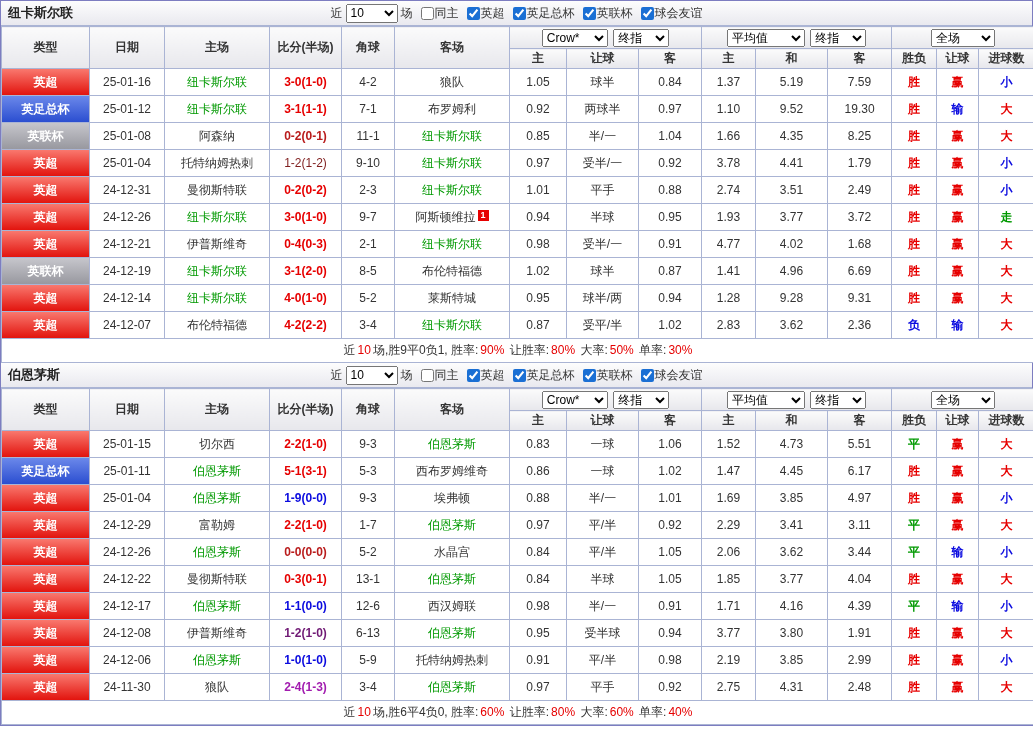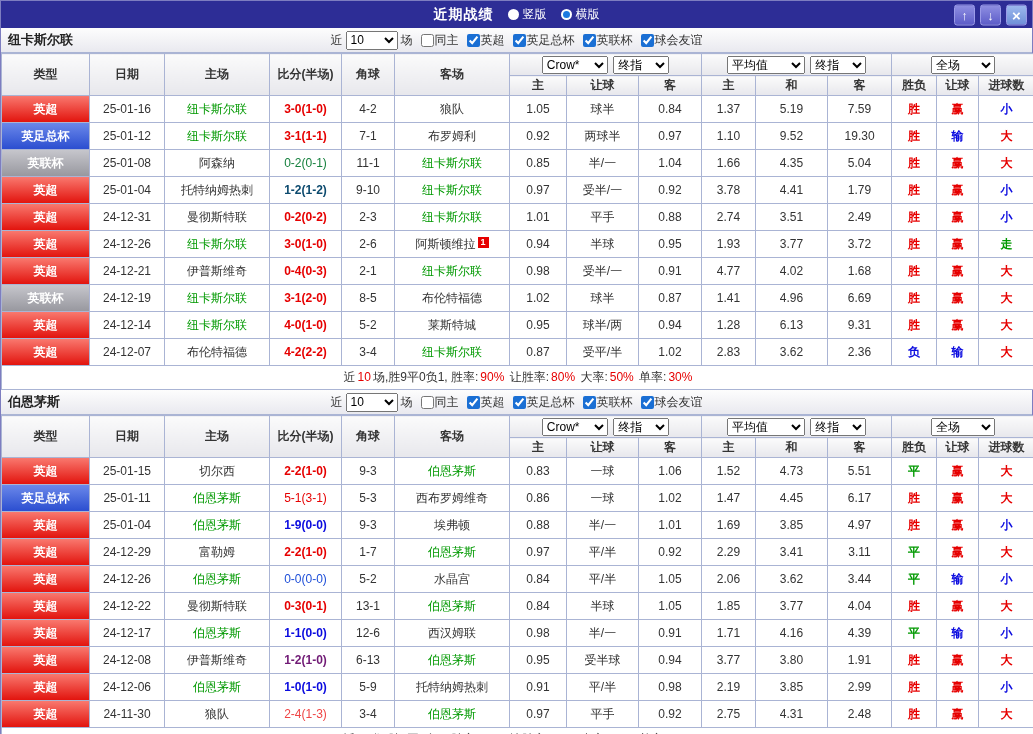--- a/index.html
+++ b/index.html
@@ -42,38 +42,20 @@
   .badge-gray{background:linear-gradient(#c6c6cc,#98989f)}
   .mark{display:inline-block;background:#e60000;color:#fff;font-size:9px;line-height:11px;width:11px;height:11px;margin-left:2px;vertical-align:3px;font-weight:bold}
   tfoot td{height:24px;background:#fff}
   .summary span{margin:0 1px}
 </style>
 </head>
 <body>
 
 <div class="page">
 
-  <div class="titlebar">
-    <div class="titlebar-center">
-      <span class="title">近期战绩</span>
-      <label class="radio-label">
-        <span class="radio"></span>
-        <span>竖版</span>
-      </label>
-      <label class="radio-label">
-        <span class="radio on"></span>
-        <span>横版</span>
-      </label>
-    </div>
-    <div class="titlebar-buttons">
-      <button class="tb-btn">↑</button>
-      <button class="tb-btn">↓</button>
-      <button class="tb-btn close">×</button>
-    </div>
-  </div>
 
   <div id="sections">
   <section class="team-section">
     <div class="filter-row">
       <span class="team-name">纽卡斯尔联</span>
       <div class="filters">
         <span>近</span>
         <select class="count-select"><option>10</option></select>
         <span>场</span>
         <label class="cb">
@@ -187,40 +169,40 @@
               <td style="color: rgb(230, 0, 0); font-weight: bold;">胜</td>
               <td style="color: rgb(11, 11, 223); font-weight: bold;">输</td>
               <td style="color: rgb(230, 0, 0); font-weight: bold;">大</td>
             </tr>
             <tr>
               <td>
                 <div class="badge badge-gray">英联杯</div>
               </td>
               <td>25-01-08</td>
               <td>阿森纳</td>
-              <td style="color: #15803d; font-weight: normal;">0-2(0-1)</td>
+              <td style="color: #b91c1c; font-weight: bold;">0-2(0-1)</td>
               <td>11-1</td>
               <td style="color: rgb(0, 153, 0);">纽卡斯尔联</td>
               <td>0.85</td>
               <td>半/一</td>
               <td>1.04</td>
               <td>1.66</td>
               <td>4.35</td>
-              <td>5.04</td>
+              <td>8.25</td>
               <td style="color: rgb(230, 0, 0); font-weight: bold;">胜</td>
               <td style="color: rgb(230, 0, 0); font-weight: bold;">赢</td>
               <td style="color: rgb(230, 0, 0); font-weight: bold;">大</td>
             </tr>
             <tr>
               <td>
                 <div class="badge badge-red">英超</div>
               </td>
               <td>25-01-04</td>
               <td>托特纳姆热刺</td>
-              <td style="color: #0c4a6e; font-weight: bold;">1-2(1-2)</td>
+              <td style="color: #7f1d1d; font-weight: normal;">1-2(1-2)</td>
               <td>9-10</td>
               <td style="color: rgb(0, 153, 0);">纽卡斯尔联</td>
               <td>0.97</td>
               <td>受半/一</td>
               <td>0.92</td>
               <td>3.78</td>
               <td>4.41</td>
               <td>1.79</td>
               <td style="color: rgb(230, 0, 0); font-weight: bold;">胜</td>
               <td style="color: rgb(230, 0, 0); font-weight: bold;">赢</td>
@@ -245,21 +227,21 @@
               <td style="color: rgb(230, 0, 0); font-weight: bold;">赢</td>
               <td style="color: rgb(11, 11, 223); font-weight: bold;">小</td>
             </tr>
             <tr>
               <td>
                 <div class="badge badge-red">英超</div>
               </td>
               <td>24-12-26</td>
               <td style="color: rgb(0, 153, 0);">纽卡斯尔联</td>
               <td style="color: rgb(230, 0, 0); font-weight: bold;">3-0(1-0)</td>
-              <td>2-6</td>
+              <td>9-7</td>
               <td>阿斯顿维拉<span class="mark">1</span></td>
               <td>0.94</td>
               <td>半球</td>
               <td>0.95</td>
               <td>1.93</td>
               <td>3.77</td>
               <td>3.72</td>
               <td style="color: rgb(230, 0, 0); font-weight: bold;">胜</td>
               <td style="color: rgb(230, 0, 0); font-weight: bold;">赢</td>
               <td style="color: rgb(0, 153, 0); font-weight: bold;">走</td>
@@ -308,21 +290,21 @@
               </td>
               <td>24-12-14</td>
               <td style="color: rgb(0, 153, 0);">纽卡斯尔联</td>
               <td style="color: rgb(230, 0, 0); font-weight: bold;">4-0(1-0)</td>
               <td>5-2</td>
               <td>莱斯特城</td>
               <td>0.95</td>
               <td>球半/两</td>
               <td>0.94</td>
               <td>1.28</td>
-              <td>6.13</td>
+              <td>9.28</td>
               <td>9.31</td>
               <td style="color: rgb(230, 0, 0); font-weight: bold;">胜</td>
               <td style="color: rgb(230, 0, 0); font-weight: bold;">赢</td>
               <td style="color: rgb(230, 0, 0); font-weight: bold;">大</td>
             </tr>
             <tr>
               <td>
                 <div class="badge badge-red">英超</div>
               </td>
               <td>24-12-07</td>
@@ -450,21 +432,21 @@
               <td style="color: rgb(0, 153, 0); font-weight: bold;">平</td>
               <td style="color: rgb(230, 0, 0); font-weight: bold;">赢</td>
               <td style="color: rgb(230, 0, 0); font-weight: bold;">大</td>
             </tr>
             <tr>
               <td>
                 <div class="badge badge-blue">英足总杯</div>
               </td>
               <td>25-01-11</td>
               <td style="color: rgb(0, 153, 0);">伯恩茅斯</td>
-              <td style="color: rgb(230, 0, 0); font-weight: normal;">5-1(3-1)</td>
+              <td style="color: rgb(230, 0, 0); font-weight: bold;">5-1(3-1)</td>
               <td>5-3</td>
               <td>西布罗姆维奇</td>
               <td>0.86</td>
               <td>一球</td>
               <td>1.02</td>
               <td>1.47</td>
               <td>4.45</td>
               <td>6.17</td>
               <td style="color: rgb(230, 0, 0); font-weight: bold;">胜</td>
               <td style="color: rgb(230, 0, 0); font-weight: bold;">赢</td>
@@ -507,21 +489,21 @@
               <td style="color: rgb(0, 153, 0); font-weight: bold;">平</td>
               <td style="color: rgb(230, 0, 0); font-weight: bold;">赢</td>
               <td style="color: rgb(230, 0, 0); font-weight: bold;">大</td>
             </tr>
             <tr>
               <td>
                 <div class="badge badge-red">英超</div>
               </td>
               <td>24-12-26</td>
               <td style="color: rgb(0, 153, 0);">伯恩茅斯</td>
-              <td style="color: #1d4ed8; font-weight: normal;">0-0(0-0)</td>
+              <td style="color: #b91c1c; font-weight: bold;">0-0(0-0)</td>
               <td>5-2</td>
               <td>水晶宫</td>
               <td>0.84</td>
               <td>平/半</td>
               <td>1.05</td>
               <td>2.06</td>
               <td>3.62</td>
               <td>3.44</td>
               <td style="color: rgb(0, 153, 0); font-weight: bold;">平</td>
               <td style="color: rgb(11, 11, 223); font-weight: bold;">输</td>
@@ -602,21 +584,21 @@
               <td style="color: rgb(230, 0, 0); font-weight: bold;">胜</td>
               <td style="color: rgb(230, 0, 0); font-weight: bold;">赢</td>
               <td style="color: rgb(11, 11, 223); font-weight: bold;">小</td>
             </tr>
             <tr>
               <td>
                 <div class="badge badge-red">英超</div>
               </td>
               <td>24-11-30</td>
               <td>狼队</td>
-              <td style="color: #ef4444; font-weight: normal;">2-4(1-3)</td>
+              <td style="color: #a21caf; font-weight: bold;">2-4(1-3)</td>
               <td>3-4</td>
               <td style="color: rgb(0, 153, 0);">伯恩茅斯</td>
               <td>0.97</td>
               <td>平手</td>
               <td>0.92</td>
               <td>2.75</td>
               <td>4.31</td>
               <td>2.48</td>
               <td style="color: rgb(230, 0, 0); font-weight: bold;">胜</td>
               <td style="color: rgb(230, 0, 0); font-weight: bold;">赢</td>

